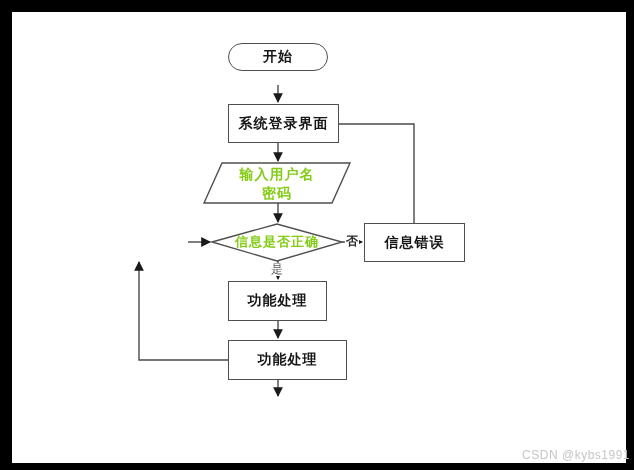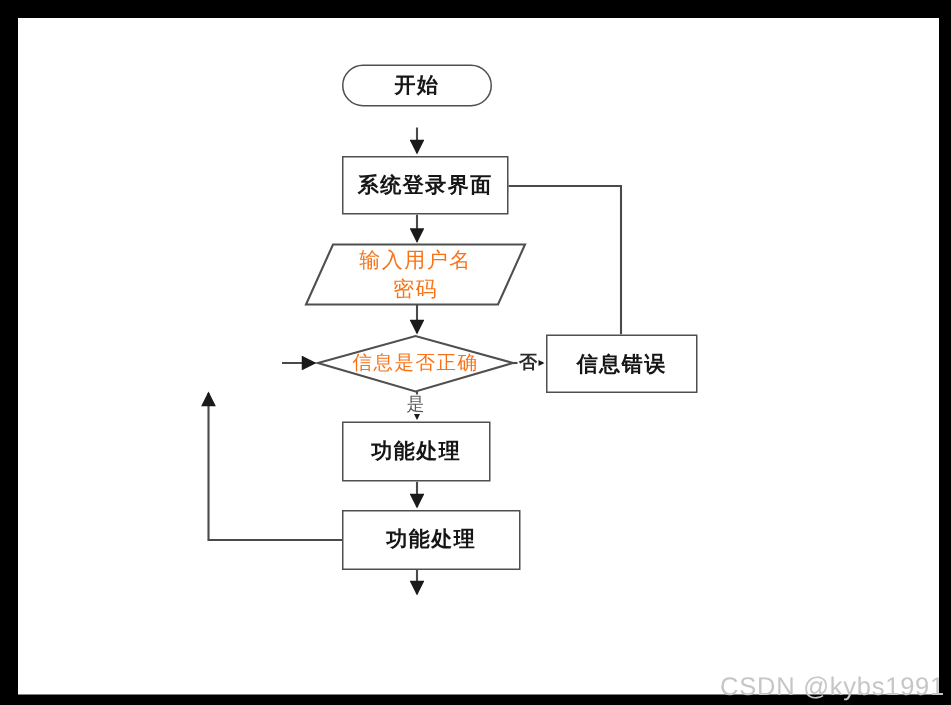--- a/index.html
+++ b/index.html
@@ -4,28 +4,28 @@
 <style>
   html,body{margin:0;padding:0;background:#000;}
   .stage{position:relative;width:634px;height:470px;background:#000;overflow:hidden;
          font-family:"Liberation Serif", serif;}
   .canvas{position:absolute;left:12px;top:12px;width:614px;height:451px;background:#ffffff;}
   .layer{position:absolute;left:0;top:0;width:634px;height:470px;}
   .node{position:absolute;background:#fff;border:1.4px solid #4f4f4f;box-sizing:border-box;
         display:flex;align-items:center;justify-content:center;
         font-weight:bold;font-size:14px;color:#161616;letter-spacing:1px;}
   .capsule{border-radius:21px;}
-  .overlay-label{position:absolute;text-align:center;font-weight:normal;color:#f97316;
+  .overlay-label{position:absolute;text-align:center;font-weight:bold;color:#84cc16;
         font-size:14px;letter-spacing:1px;line-height:19px;}
   .edge-label{position:absolute;background:#fff;font-size:12px;line-height:13px;
         padding:0 1px;text-align:center;}
   .edge-label.no{font-weight:bold;color:#2a2a2a;}
   .edge-label.yes{color:#5a5a5a;}
   .watermark{position:absolute;right:4px;top:448px;font-family:"Liberation Sans",sans-serif;
-        font-size:17px;color:#c6c6c6;letter-spacing:0.5px;z-index:9;}
+        font-size:12px;color:#c6c6c6;letter-spacing:0.5px;z-index:9;}
   svg{display:block;}
 </style>
 </head>
 <body>
 
 <div class="stage">
   <div class="canvas"></div>
 
   <svg class="layer" viewBox="0 0 634 470" width="634" height="470">
     <defs>

